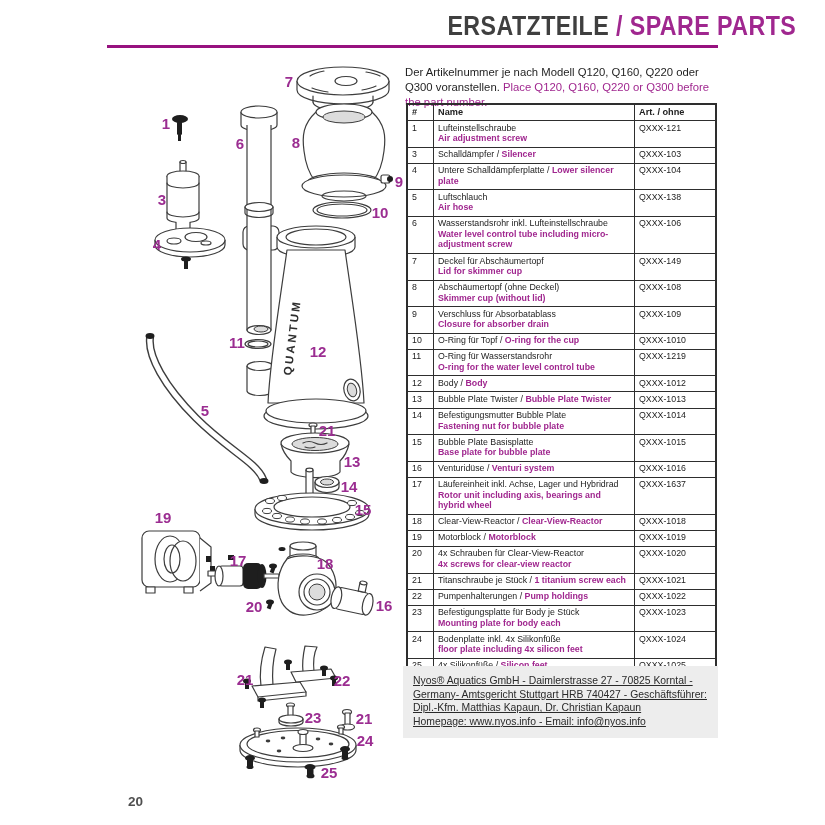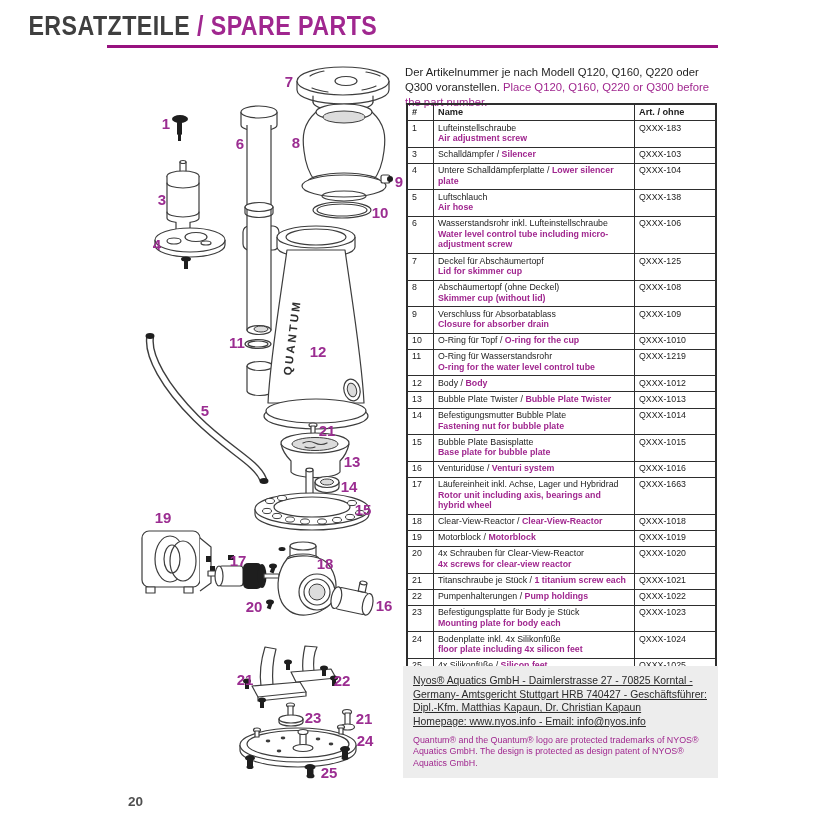--- a/index.html
+++ b/index.html
@@ -1,21 +1,21 @@
 <!DOCTYPE html>
 <html><head>
 <meta charset="utf-8">
 <style>
   html,body{margin:0;padding:0;}
   body{
     width:825px;height:825px;position:relative;background:#ffffff;
     font-family:"Liberation Sans",sans-serif;overflow:hidden;color:#222;
   }
   
-  .title-wrap{position:absolute;top:11px;left:0;width:825px;text-align:left;}
+  .title-wrap{position:absolute;top:11px;left:0;width:825px;text-align:right;}
   .title{display:inline-block;margin:0;font-size:27px;font-weight:bold;color:#3f3f3f;
          transform:scaleX(.86);transform-origin:center;white-space:nowrap;letter-spacing:.5px;}
   .title .mag{color:#a0278f;}
   .rule{position:absolute;top:45px;left:107px;width:611px;height:3px;background:#97127f;}
 
   
   .intro{position:absolute;left:405px;top:54px;width:314px;font-size:11.3px;line-height:14.8px;color:#1f1f1f;}
   .intro .en{color:#a0278f;}
 
   
@@ -338,21 +338,21 @@
     <tr>
       <th class="c-num">#</th>
       <th>Name</th>
       <th class="c-art">Art. / ohne</th>
     </tr>
   </thead>
   <tbody>
       <tr>
         <td class="c-num">1</td>
         <td><span class="de">Lufteinstellschraube</span><br><span class="en">Air adjustment screw</span></td>
-        <td class="c-art">QXXX-183</td>
+        <td class="c-art">QXXX-121</td>
       </tr>
       <tr>
         <td class="c-num">3</td>
         <td><span class="de">Schalldämpfer</span> / <span class="en">Silencer</span></td>
         <td class="c-art">QXXX-103</td>
       </tr>
       <tr>
         <td class="c-num">4</td>
         <td><span class="de">Untere Schalldämpferplatte</span> / <span class="en">Lower silencer plate</span></td>
         <td class="c-art">QXXX-104</td>
@@ -363,21 +363,21 @@
         <td class="c-art">QXXX-138</td>
       </tr>
       <tr>
         <td class="c-num">6</td>
         <td><span class="de">Wasserstandsrohr inkl. Lufteinstellschraube</span><br><span class="en">Water level control tube including micro-adjustment screw</span></td>
         <td class="c-art">QXXX-106</td>
       </tr>
       <tr>
         <td class="c-num">7</td>
         <td><span class="de">Deckel für Abschäumertopf</span><br><span class="en">Lid for skimmer cup</span></td>
-        <td class="c-art">QXXX-125</td>
+        <td class="c-art">QXXX-149</td>
       </tr>
       <tr>
         <td class="c-num">8</td>
         <td><span class="de">Abschäumertopf (ohne Deckel)</span><br><span class="en">Skimmer cup (without lid)</span></td>
         <td class="c-art">QXXX-108</td>
       </tr>
       <tr>
         <td class="c-num">9</td>
         <td><span class="de">Verschluss für Absorbatablass</span><br><span class="en">Closure for absorber drain</span></td>
         <td class="c-art">QXXX-109</td>
@@ -413,21 +413,21 @@
         <td class="c-art">QXXX-1015</td>
       </tr>
       <tr>
         <td class="c-num">16</td>
         <td><span class="de">Venturidüse</span> / <span class="en">Venturi system</span></td>
         <td class="c-art">QXXX-1016</td>
       </tr>
       <tr>
         <td class="c-num">17</td>
         <td><span class="de">Läufereinheit inkl. Achse, Lager und Hybridrad</span><br><span class="en">Rotor unit including axis, bearings and hybrid wheel</span></td>
-        <td class="c-art">QXXX-1663</td>
+        <td class="c-art">QXXX-1637</td>
       </tr>
       <tr>
         <td class="c-num">18</td>
         <td><span class="de">Clear-View-Reactor</span> / <span class="en">Clear-View-Reactor</span></td>
         <td class="c-art">QXXX-1018</td>
       </tr>
       <tr>
         <td class="c-num">19</td>
         <td><span class="de">Motorblock</span> / <span class="en">Motorblock</span></td>
         <td class="c-art">QXXX-1019</td>
@@ -463,16 +463,15 @@
         <td class="c-art">QXXX-1025</td>
       </tr>
     </tbody>
 </table>
 
 <div class="footer">
   <div class="f1">
     <span>Nyos® Aquatics GmbH - Daimlerstrasse 27 - 70825 Korntal - Germany- Amtsgericht Stuttgart HRB 740427 - Geschäftsführer: Dipl.-Kfm. Matthias Kapaun, Dr. Christian Kapaun</span><br>
     <span>Homepage: www.nyos.info - Email: info@nyos.info</span><br>
   </div>
-  <div class="f3">Quantum® and the Quantum® logo are protected trademarks of NYOS® Aquatics GmbH. The design is protected as design patent of NYOS® Aquatics GmbH.</div>
 </div>
 
 <div class="page-num">20</div>
 
 </body></html>

